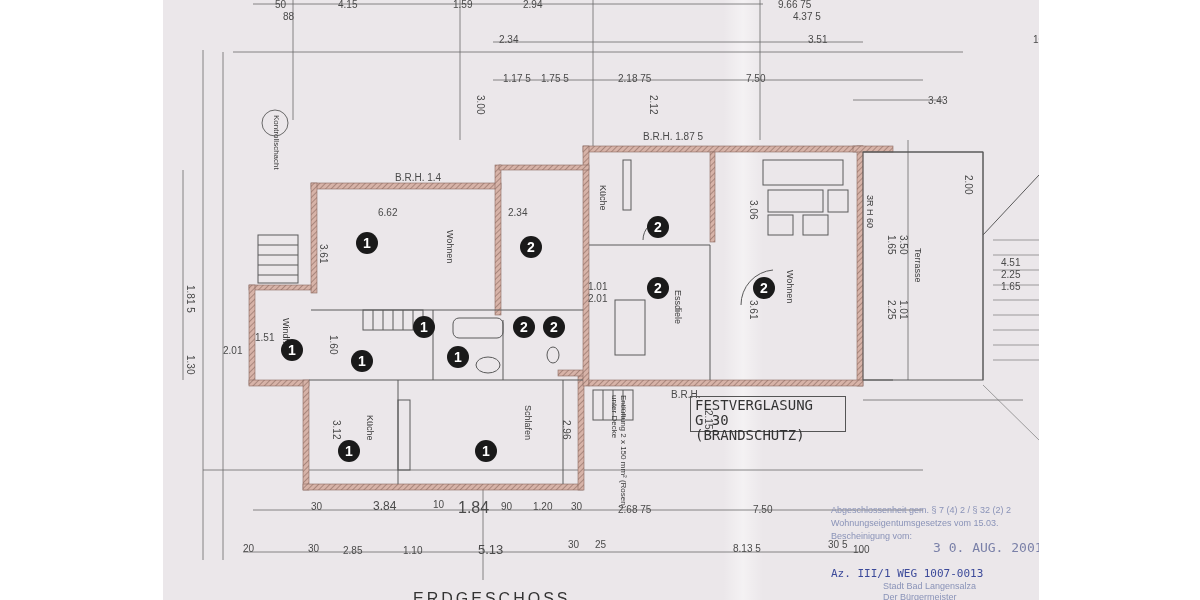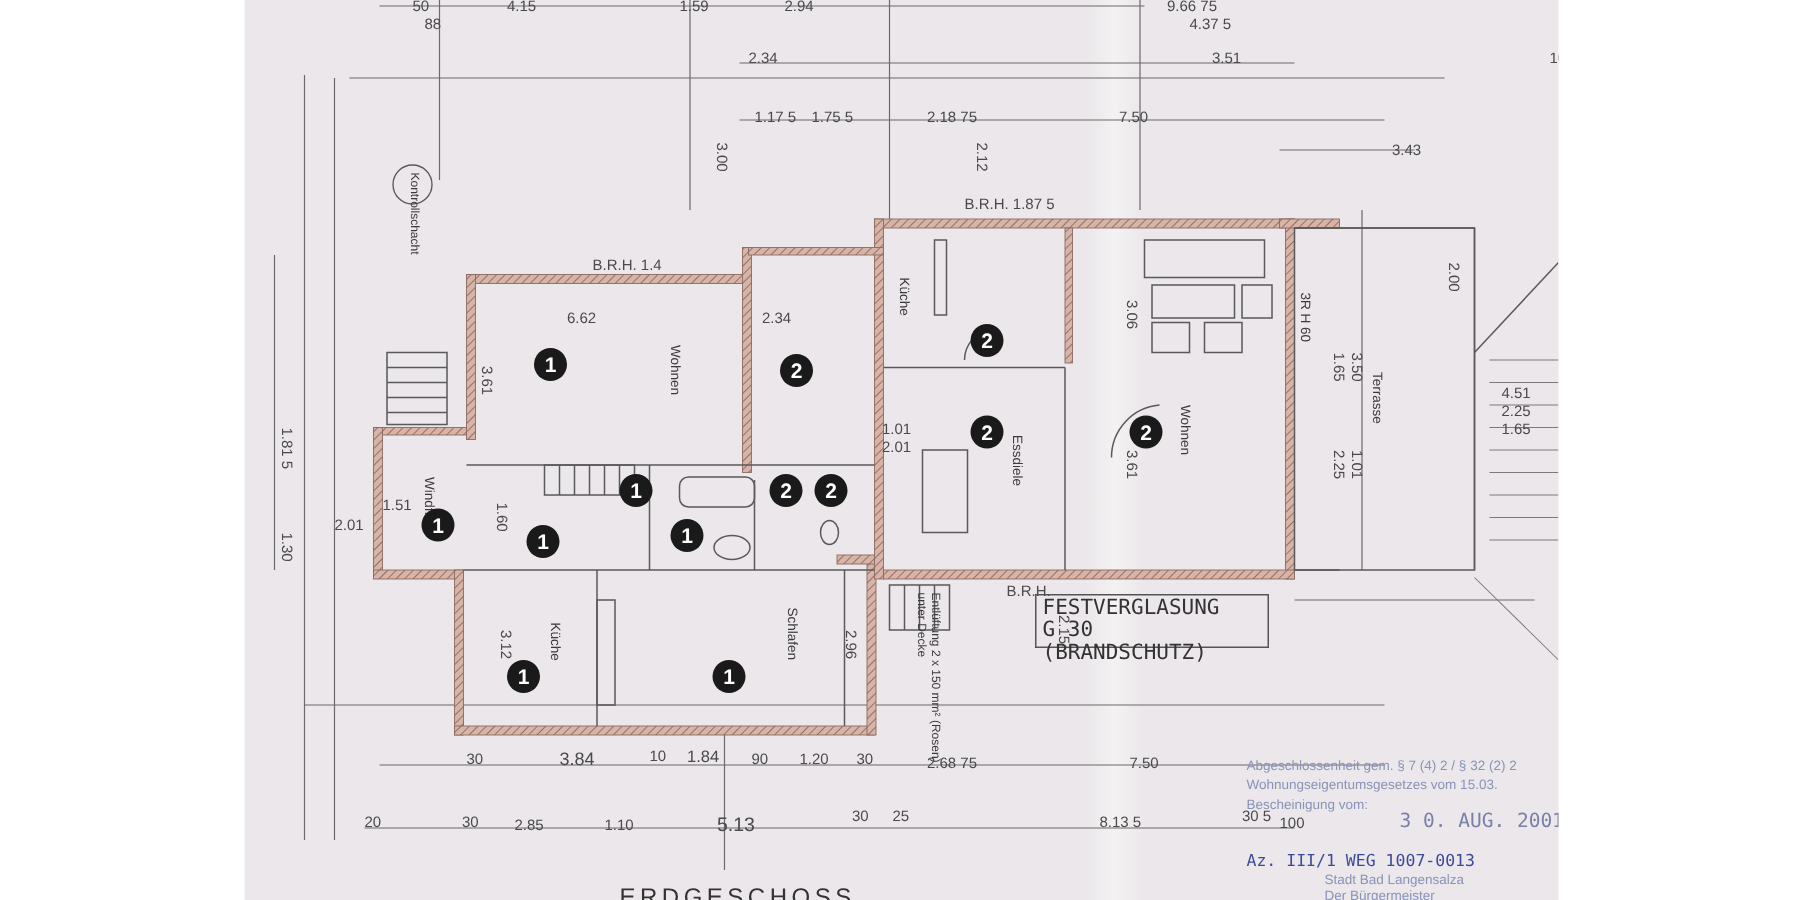--- a/index.html
+++ b/index.html
@@ -188,21 +188,21 @@
   <span class="dim" style="left:378px;top:74px;">1.75 5</span>
   <span class="dim" style="left:455px;top:74px;">2.18 75</span>
   <span class="dim" style="left:583px;top:74px;">7.50</span>
   <span class="dim" style="left:765px;top:96px;">3.43</span>
   <span class="dim v" style="left:322px;top:95px;">3.00</span>
   <span class="dim" style="left:480px;top:132px;">B.R.H. 1.87 5</span>
 
   <span class="dim" style="left:148px;top:502px;">30</span>
   <span class="dim" style="left:210px;top:500px;font-size:12px;">3.84</span>
   <span class="dim" style="left:270px;top:500px;">10</span>
-  <span class="dim" style="left:295px;top:500px;font-size:11px;">1.84</span>
+  <span class="dim" style="left:295px;top:500px;font-size:16px;">1.84</span>
   <span class="dim" style="left:338px;top:502px;">90</span>
   <span class="dim" style="left:370px;top:502px;">1.20</span>
   <span class="dim" style="left:408px;top:502px;">30</span>
   <span class="dim" style="left:455px;top:505px;">2.68 75</span>
   <span class="dim" style="left:590px;top:505px;">7.50</span>
   <span class="dim" style="left:80px;top:544px;">20</span>
   <span class="dim" style="left:145px;top:544px;">30</span>
   <span class="dim" style="left:180px;top:546px;">2.85</span>
   <span class="dim" style="left:240px;top:546px;">1.10</span>
   <span class="dim" style="left:315px;top:543px;font-size:13px;">5.13</span>

